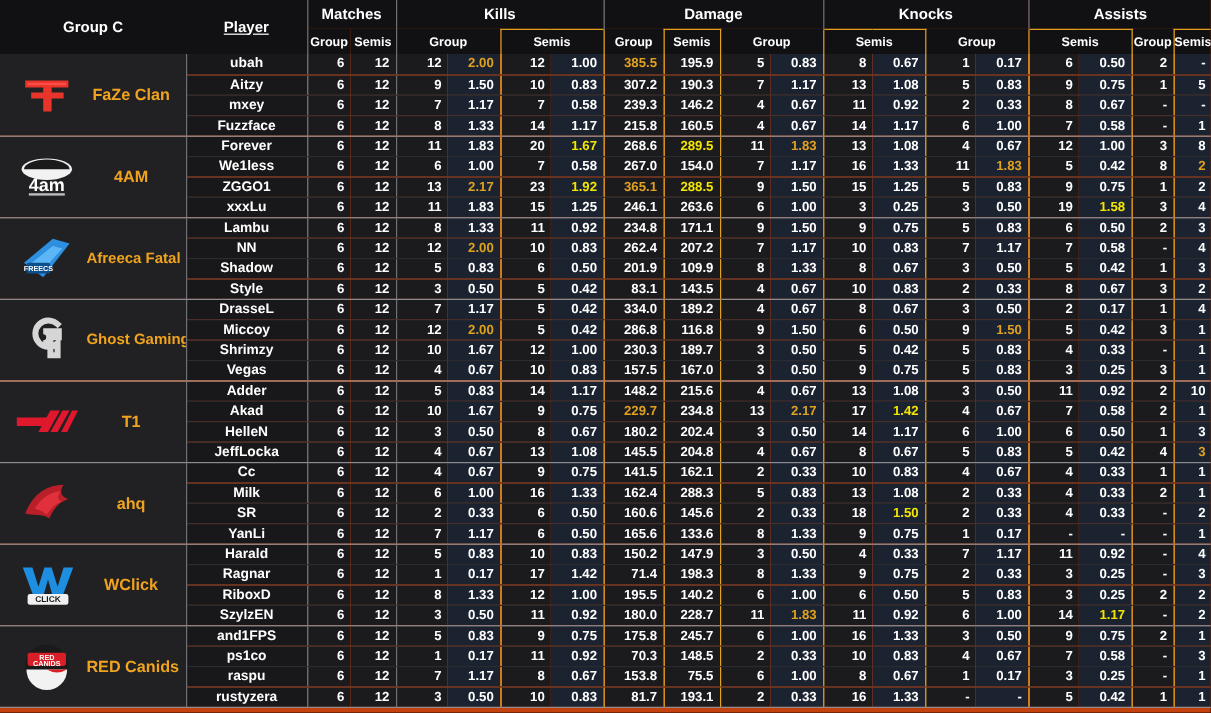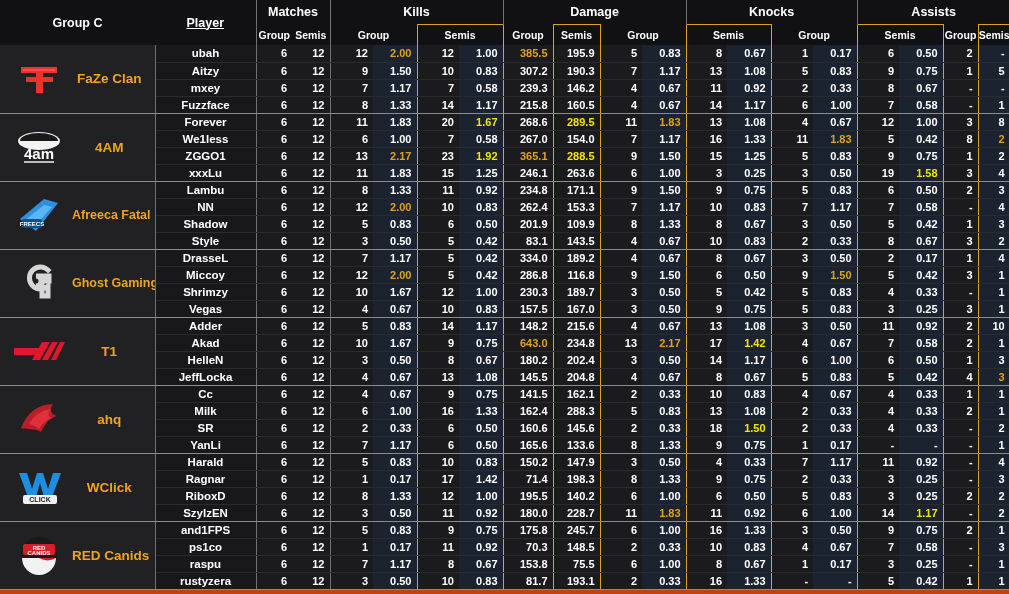--- a/index.html
+++ b/index.html
@@ -400,21 +400,21 @@
         </tr>
         <tr>
           <td class="player">NN</td>
           <td class="col-grp sect-sep">6</td>
           <td class="col-grp">12</td>
           <td class="col-grp sect-sep">12</td>
           <td class="col-sem hi-gold">2.00</td>
           <td class="col-grp sem-l">10</td>
           <td class="col-sem sem-r">0.83</td>
           <td class="col-grp">262.4</td>
-          <td class="col-grp sem-l sem-r">153.3</td>
+          <td class="col-grp sem-l sem-r">207.2</td>
           <td class="col-grp sect-sep">7</td>
           <td class="col-sem">1.17</td>
           <td class="col-grp sem-l">10</td>
           <td class="col-sem sem-r">0.83</td>
           <td class="col-grp sect-sep">7</td>
           <td class="col-sem">1.17</td>
           <td class="col-grp sem-l">7</td>
           <td class="col-sem sem-r">0.58</td>
           <td class="col-grp sect-sep">-</td>
           <td class="col-sem sem-l sem-r">4</td>
@@ -590,21 +590,21 @@
           <td class="col-sem sem-l sem-r">10</td>
         </tr>
         <tr>
           <td class="player">Akad</td>
           <td class="col-grp sect-sep">6</td>
           <td class="col-grp">12</td>
           <td class="col-grp sect-sep">10</td>
           <td class="col-sem">1.67</td>
           <td class="col-grp sem-l">9</td>
           <td class="col-sem sem-r">0.75</td>
-          <td class="col-grp hi-gold">643.0</td>
+          <td class="col-grp hi-gold">229.7</td>
           <td class="col-grp sem-l sem-r">234.8</td>
           <td class="col-grp sect-sep">13</td>
           <td class="col-sem hi-gold">2.17</td>
           <td class="col-grp sem-l">17</td>
           <td class="col-sem sem-r hi-yellow">1.42</td>
           <td class="col-grp sect-sep">4</td>
           <td class="col-sem">0.67</td>
           <td class="col-grp sem-l">7</td>
           <td class="col-sem sem-r">0.58</td>
           <td class="col-grp sect-sep">2</td>

